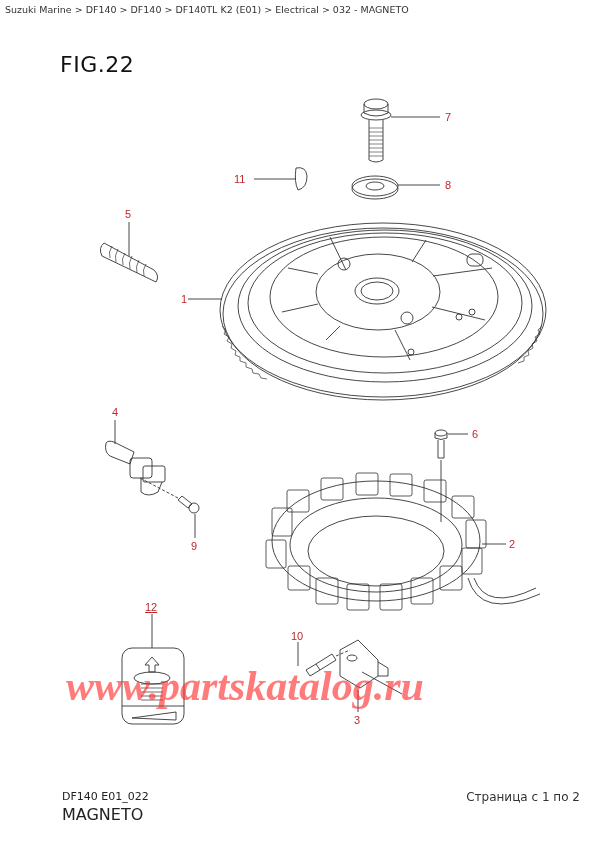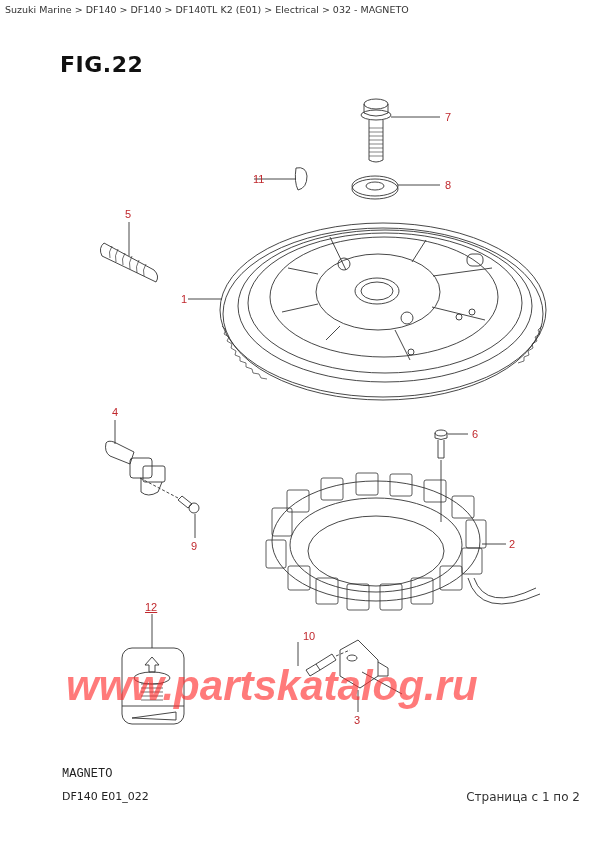--- a/index.html
+++ b/index.html
@@ -1,24 +1,24 @@
 <!DOCTYPE html>
 <html><head>
 <meta charset="utf-8">
 <style>
   html, body { margin:0; padding:0; background:#fff; }
   body { width:600px; height:848px; position:relative; overflow:hidden; font-family:"DejaVu Sans", sans-serif; color:#222; }
   .breadcrumb { position:absolute; left:5px; top:4px; font-size:9.5px; color:#333; white-space:nowrap; }
   .breadcrumb span.sep { margin:0 3px; }
-  .fig-title { position:absolute; left:60px; top:52px; font-size:22px; font-weight:bold; color:#111; letter-spacing:0.5px; }
+  .fig-title { position:absolute; left:60px; top:52px; font-size:22px; font-weight:normal; color:#111; letter-spacing:0.5px; }
   svg.diagram { position:absolute; left:0; top:0; }
   .callout { position:absolute; font-size:11px; color:#c0282d; font-family:"Liberation Sans", sans-serif; }
-  .watermark { position:absolute; left:66px; top:662px; font-size:42px; font-weight:bold; font-style:italic; color:rgba(255,40,40,0.62); font-family:Liberation Sans, sans-serif; letter-spacing:0px; white-space:nowrap; }
+  .watermark { position:absolute; left:66px; top:662px; font-size:42px; font-weight:bold; font-style:italic; color:rgba(255,40,40,0.62); font-family:Liberation Serif, serif; letter-spacing:0px; white-space:nowrap; }
   .footer-code { position:absolute; left:62px; top:790px; font-size:11px; color:#222; }
-  .footer-name { position:absolute; left:62px; top:767px; font-size:12px; color:#222;font-family:Liberation Mono, monospace; }
+  .footer-name { position:absolute; left:62px; top:805px; font-size:16px; color:#222; }
   .page-info { position:absolute; right:20px; top:790px; font-size:12px; color:#333; }
 </style>
 </head>
 <body>
 
 <div class="breadcrumb">
   <a>Suzuki Marine</a><span class="sep">&gt;</span><a>DF140</a><span class="sep">&gt;</span><a>DF140</a><span class="sep">&gt;</span><a>DF140TL K2 (E01)</a><span class="sep">&gt;</span><a>Electrical</a><span class="sep">&gt;</span><span>032 - MAGNETO</span>
 </div>
 
 <div class="fig-title">FIG.22</div>
@@ -175,28 +175,28 @@
     <path d="M340 650 L358 640 L378 660 L378 676 L360 688 L340 676 Z"></path>
     <ellipse cx="352" cy="658" rx="5" ry="3"></ellipse>
     <path d="M378 662 L388 668 L388 676 L378 676"></path>
     <line x1="362" y1="672" x2="402" y2="694"></line>
     <line x1="358" y1="690" x2="358" y2="712"></line>
   </g>
 </svg>
 
 <div class="callout" style="left:445px;top:111px;">7</div>
 <div class="callout" style="left:445px;top:179px;">8</div>
-<div class="callout" style="left:253px;top:173px;text-align:center;">11</div>
+<div class="callout" style="left:234px;top:173px;text-align:center;">11</div>
 <div class="callout" style="left:125px;top:208px;">5</div>
 <div class="callout" style="left:181px;top:293px;">1</div>
 <div class="callout" style="left:112px;top:406px;">4</div>
 <div class="callout" style="left:472px;top:428px;">6</div>
 <div class="callout" style="left:191px;top:540px;">9</div>
 <div class="callout" style="left:509px;top:538px;">2</div>
 <div class="callout" style="left:145px;top:601px;text-decoration:underline;">12</div>
-<div class="callout" style="left:291px;top:630px;margin-left:12px;">10</div>
+<div class="callout" style="left:291px;top:630px;">10</div>
 <div class="callout" style="left:354px;top:714px;">3</div>
 
 <div class="watermark">www.partskatalog.ru</div>
 
 <div class="footer-code">DF140 E01_022</div>
 <div class="footer-name">MAGNETO</div>
 <div class="page-info">Страница с 1 по 2</div>
 
 </body></html>

